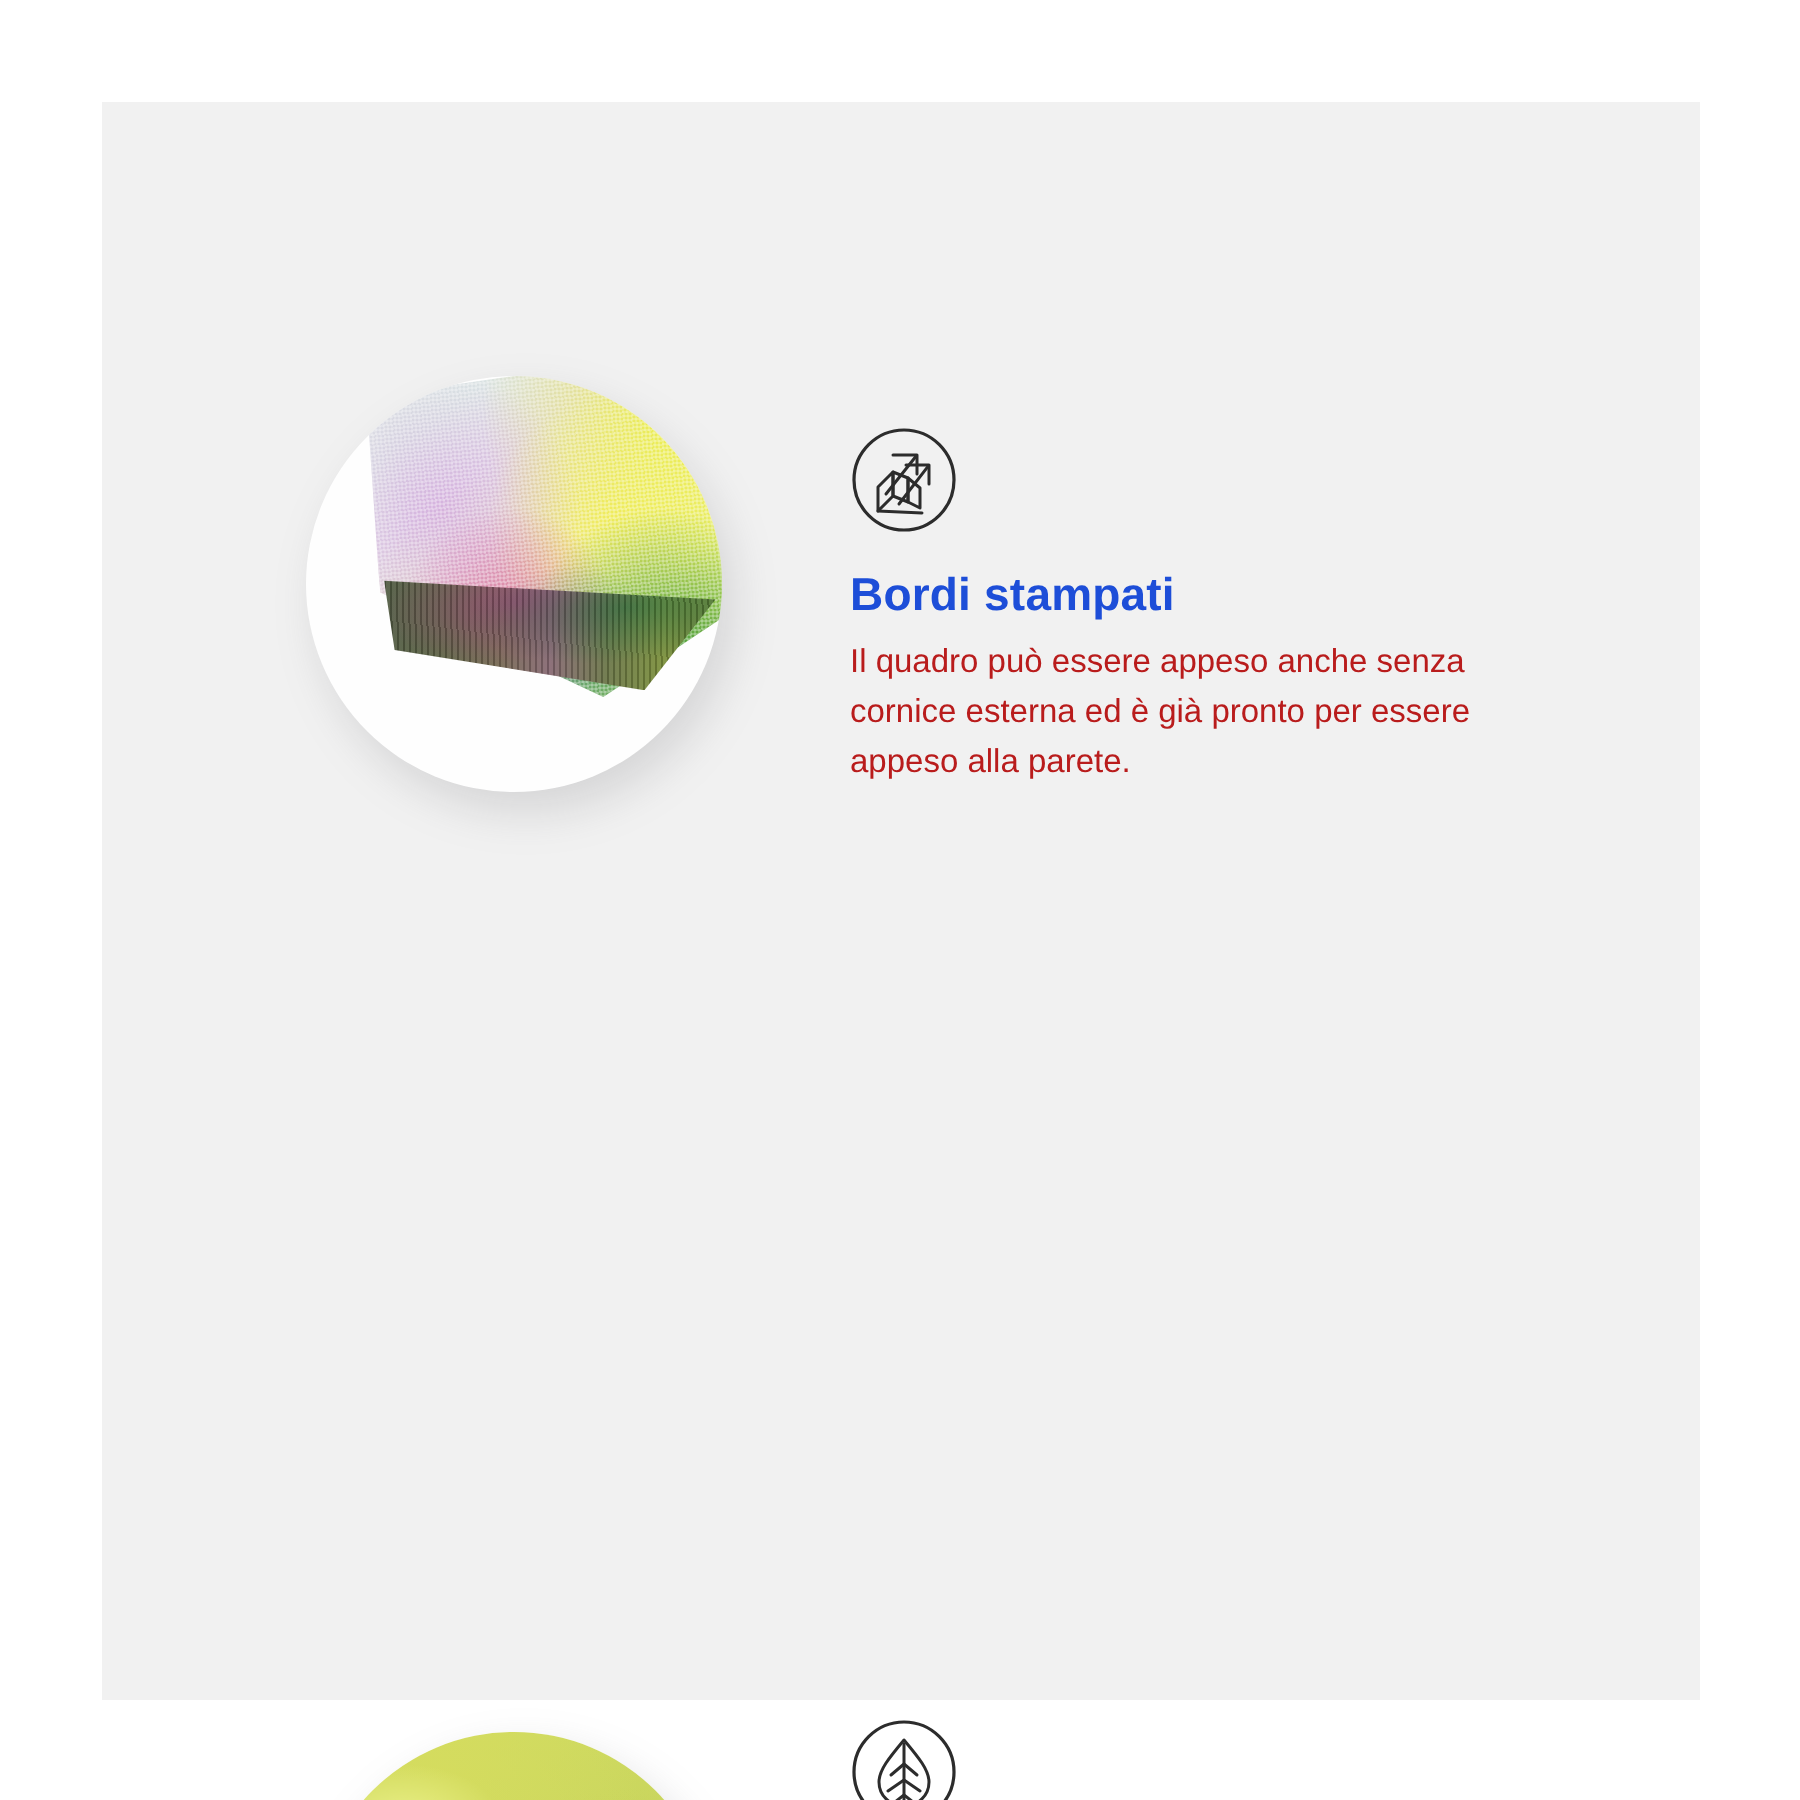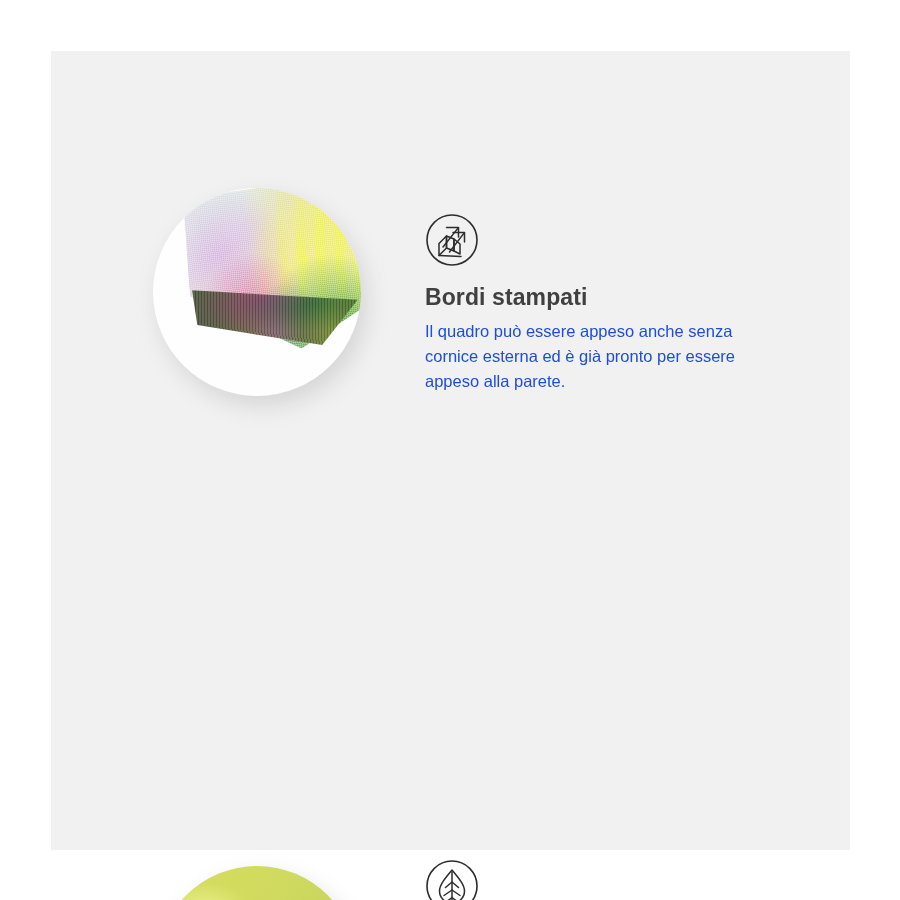--- a/index.html
+++ b/index.html
@@ -156,29 +156,29 @@
     width: 54px;
     height: 54px;
     display: block;
   }
   .icon-badge svg { display: block; }
 
   .feature-title {
     margin: 18px 0 0 0;
     font-size: 23px;
     font-weight: 600;
-    color: #404040;
+    color: #1d4ed8;
     letter-spacing: 0.1px;
     line-height: 1.1;
   }
   .feature-desc {
     margin: 9px 0 0 0;
     font-size: 16.5px;
     line-height: 1.52;
-    color: #1d4ed8;
+    color: #b91c1c;
     max-width: 364px;
   }
 </style>
 </head>
 <body>
 
 <div class="page">
   <div class="panel">
 
     <section class="feature feature-1">

